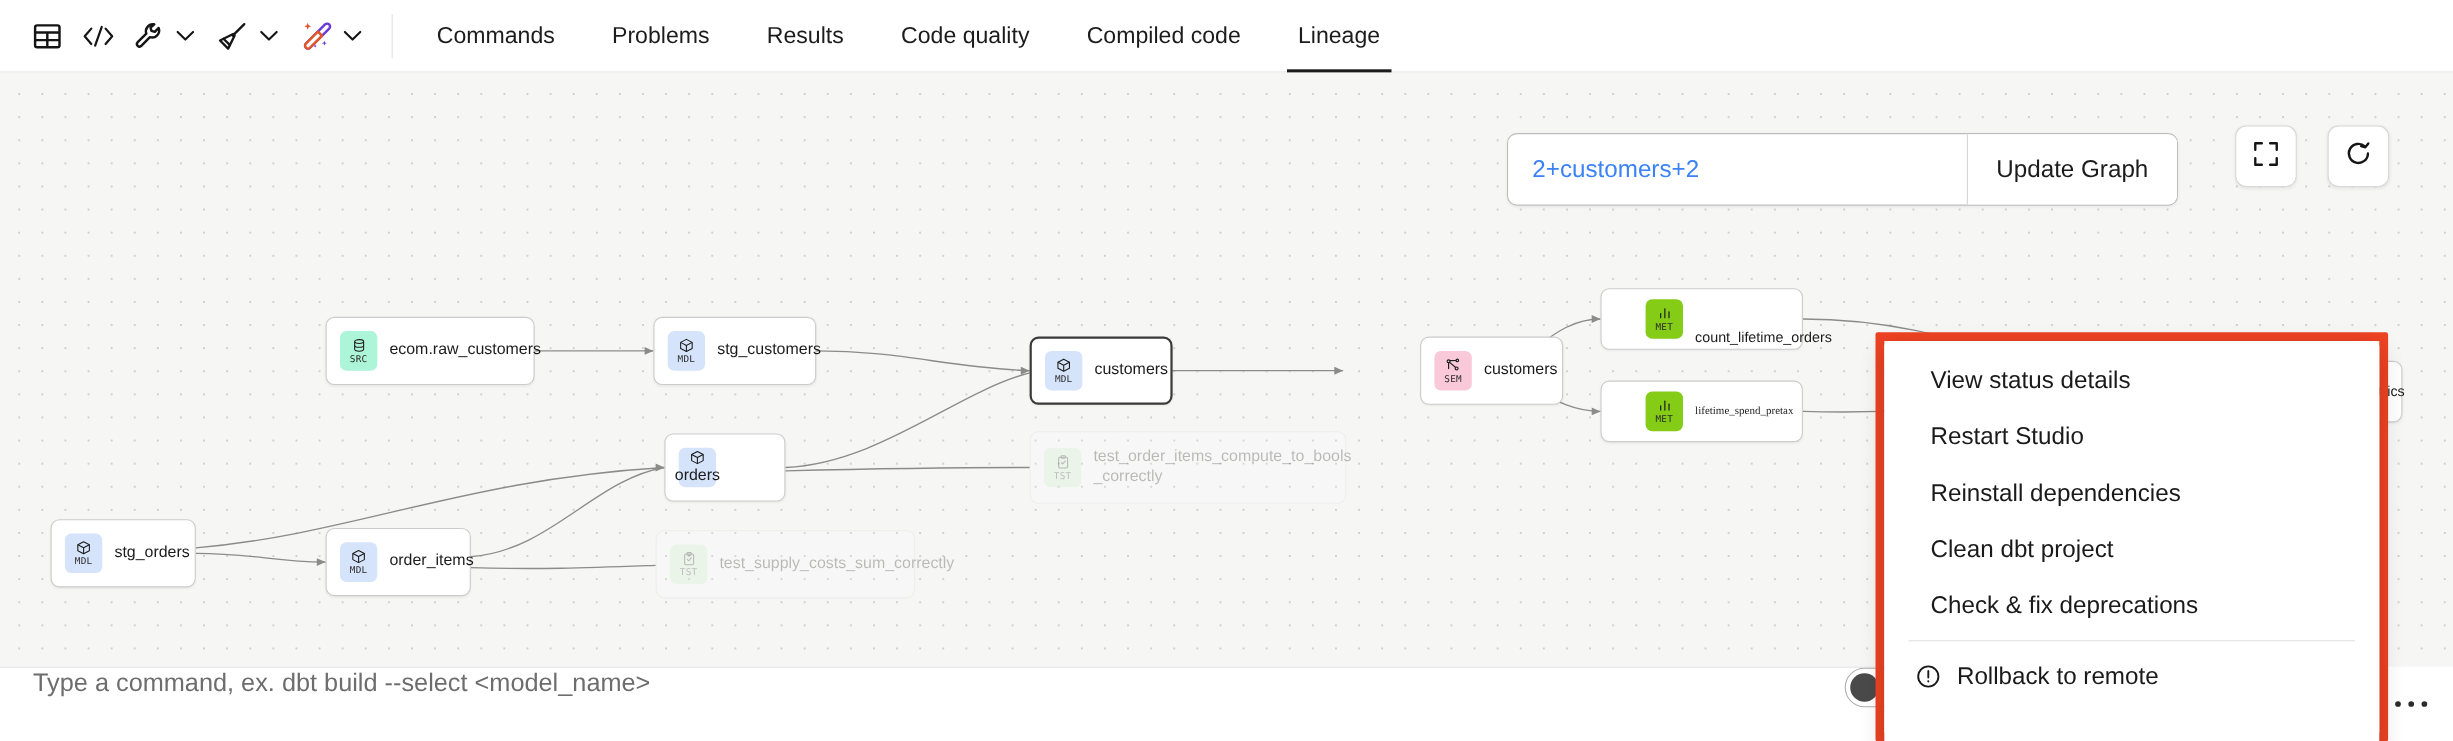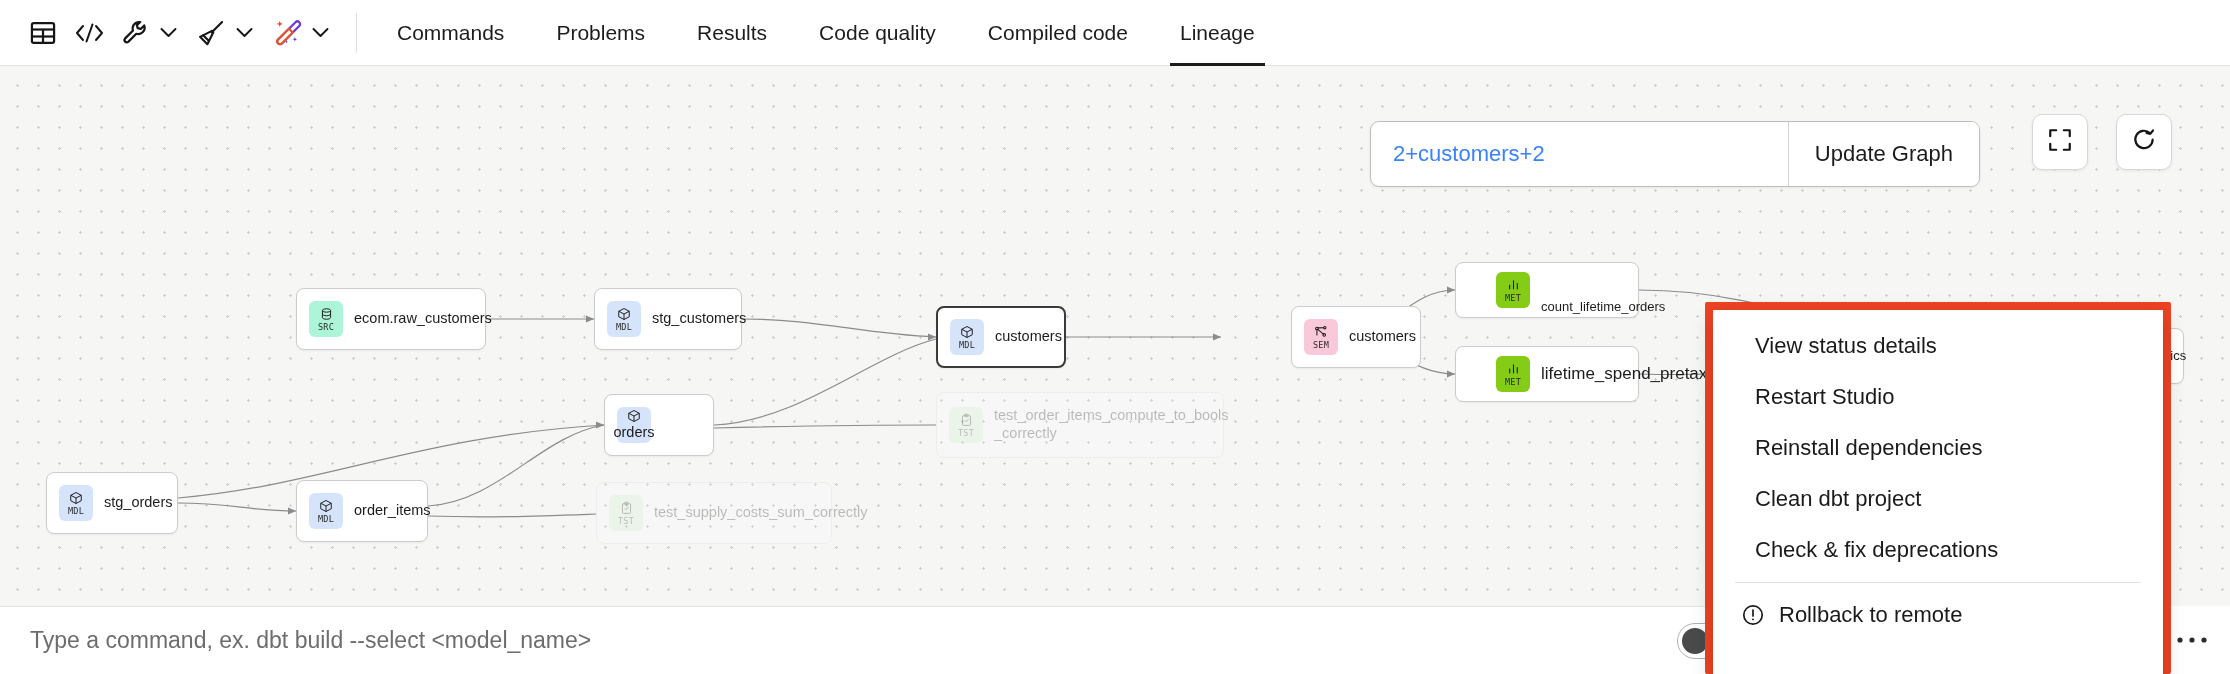--- a/index.html
+++ b/index.html
@@ -130,21 +130,21 @@
     display: flex; align-items: center; justify-content: center;
     box-shadow: 0 1px 3px rgba(0,0,0,.07);
   }
 
   
   .bottombar {
     position: absolute; left: 0; top: 606px;
     width: 1884px; height: 68px;
     background: #ffffff;
     border-top: 1px solid #e3e3e3;
-    display: flex; align-items: center;
+    display: flex; align-items: flex-start;
   }
   .cmd-input {
     flex: 1; border: none; outline: none; background: transparent;
     font-size: 23px; color: #1c1c1c;
     padding-left: 30px;
     font-family: "Liberation Sans", sans-serif;
   }
   .cmd-input::placeholder { color: #6d6d6d; }
   .defer-wrap { display: flex; align-items: center; gap: 18px; padding-right: 20px; }
   .toggle {
@@ -465,21 +465,21 @@
       <span class="badge met">
         <span class="glyph">
           <svg width="13" height="13" viewBox="0 0 24 24" fill="none" stroke="#1d1d1d" stroke-width="2" stroke-linecap="round">
               <line x1="5" y1="20" x2="5" y2="13"></line>
               <line x1="12" y1="20" x2="12" y2="5"></line>
               <line x1="19" y1="20" x2="19" y2="10"></line>
             </svg>
         </span>
         <span class="tag">MET</span>
       </span>
-      <span class="node-label" style="font-size:17px;">lifetime_spend_pretax</span>
+      <span class="node-label" style="font-size:10px;font-family:Liberation Serif, serif;">lifetime_spend_pretax</span>
     </div>
 
     <div class="node" style="left:1988px; top:262px; width:196px; height:56px;">
       <span class="badge svd">
         <span class="glyph">
           <svg width="13" height="13" viewBox="0 0 24 24" fill="none" stroke="#1d1d1d" stroke-width="1.8" stroke-linejoin="round">
               <path d="M3.5 3.5h13l4 4v13h-17z"></path>
               <rect x="7" y="3.5" width="8" height="6"></rect>
               <rect x="7" y="13" width="10" height="7.5"></rect>
             </svg>

